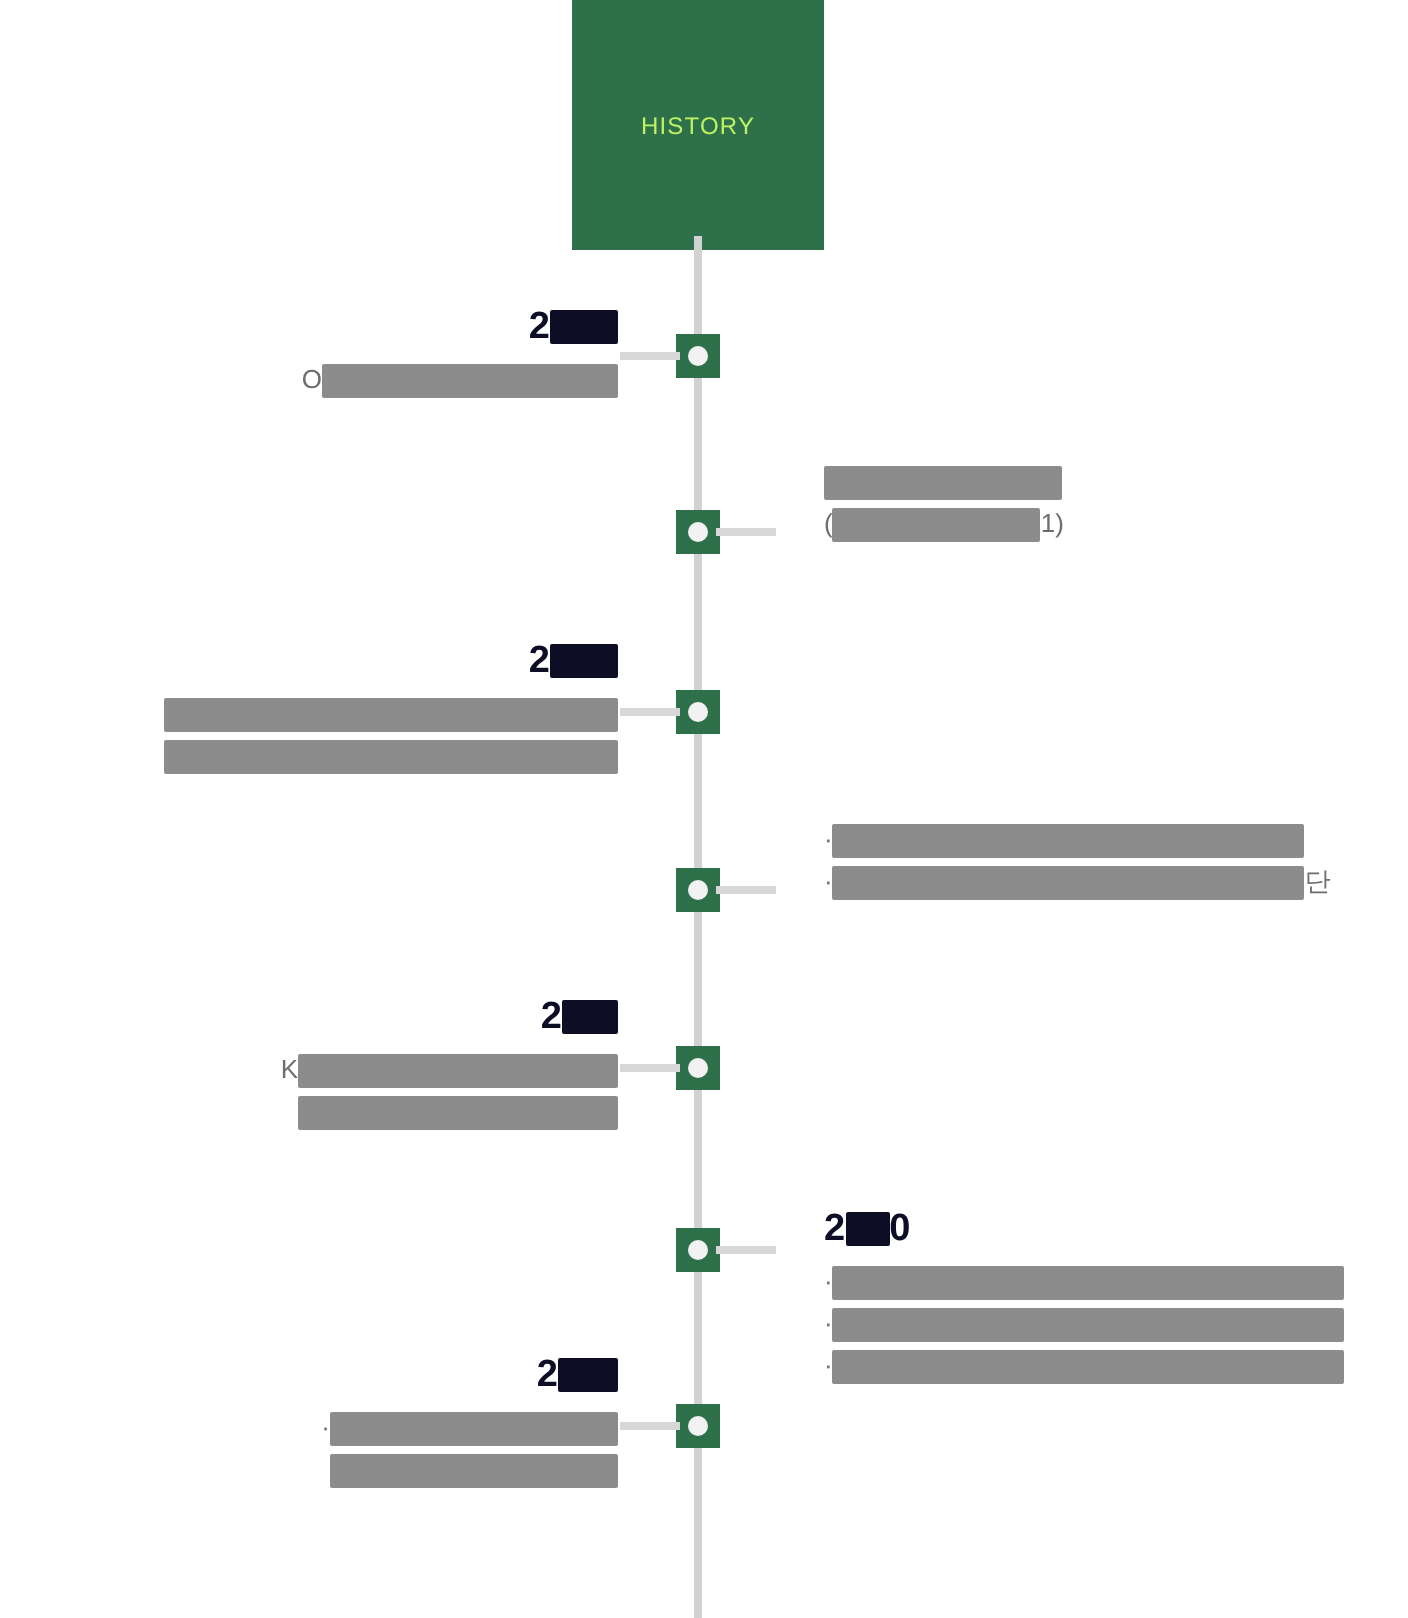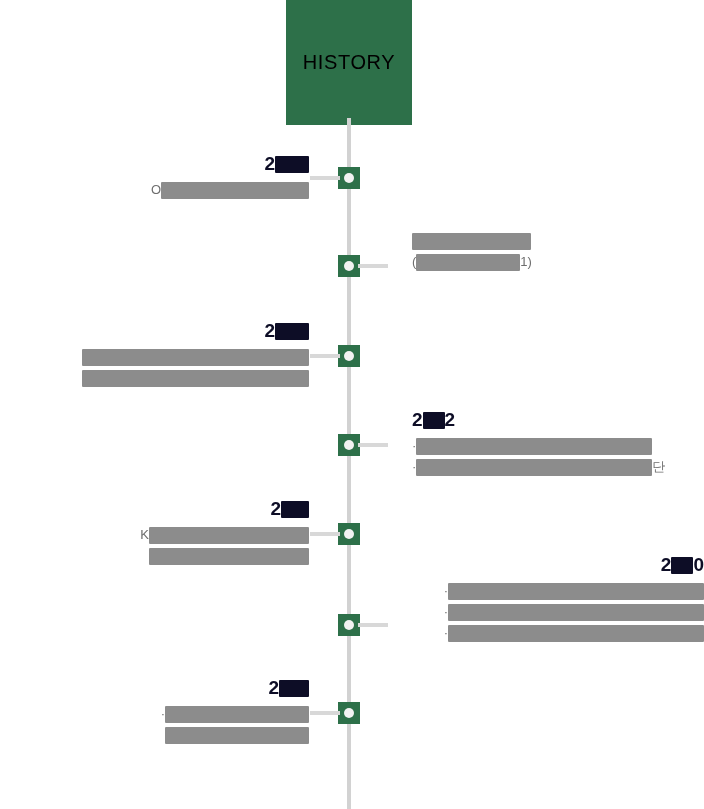--- a/index.html
+++ b/index.html
@@ -21,22 +21,22 @@
     left: 286px;
     top: 0;
     width: 126px;
     height: 125px;
     background: #2d7049;
     display: flex;
     align-items: center;
     justify-content: center;
   }
   #history-header .title {
-    color: #000000;
-    font-size: 20px;
+    color: #bef264;
+    font-size: 12px;
     letter-spacing: 0.6px;
     font-weight: 400;
   }
 
   
   #timeline-axis {
     position: absolute;
     left: 347px;
     top: 118px;
     width: 4px;
@@ -165,21 +165,20 @@
           <div class="line"><span class="mask" style="width: 227px; height: 17px;"></span></div>
         </div>
       </div>
     </div>
     <div class="timeline-row" style="top: 0px;">
       <div class="node" style="top: 434px;">
         <div class="dot"></div>
       </div>
       <div class="connector right" style="top: 443px;"></div>
       <div class="entry side-right" style="top: 409px; left: 412px; right: 0px;">
-        <div class="year"><span class="vis">2</span><span class="mask" style="width: 22px; height: 17px;"></span><span class="vis">2</span></div>
         <div class="desc">
           <div class="line"><span class="vis">·</span><span class="mask" style="width: 236px; height: 17px;"></span></div>
           <div class="line"><span class="vis">·</span><span class="mask" style="width: 236px; height: 17px;"></span><span class="vis">단</span></div>
         </div>
       </div>
     </div>
     <div class="timeline-row" style="top: 0px;">
       <div class="node" style="top: 523px;">
         <div class="dot"></div>
       </div>
@@ -190,21 +189,21 @@
           <div class="line"><span class="vis">K</span><span class="mask" style="width: 160px; height: 17px;"></span></div>
           <div class="line"><span class="mask" style="width: 160px; height: 17px;"></span></div>
         </div>
       </div>
     </div>
     <div class="timeline-row" style="top: 0px;">
       <div class="node" style="top: 614px;">
         <div class="dot"></div>
       </div>
       <div class="connector right" style="top: 623px;"></div>
-      <div class="entry side-right" style="top: 554px; left: 412px; right: 0px; text-align: right;">
+      <div class="entry side-right" style="top: 604px; left: 412px; right: 0px;">
         <div class="year"><span class="vis">2</span><span class="mask" style="width: 22px; height: 17px;"></span><span class="vis">0</span></div>
         <div class="desc">
           <div class="line"><span class="vis">·</span><span class="mask" style="width: 256px; height: 17px;"></span></div>
           <div class="line"><span class="vis">·</span><span class="mask" style="width: 256px; height: 17px;"></span></div>
           <div class="line"><span class="vis">·</span><span class="mask" style="width: 256px; height: 17px;"></span></div>
         </div>
       </div>
     </div>
     <div class="timeline-row" style="top: 0px;">
       <div class="node" style="top: 702px;">

